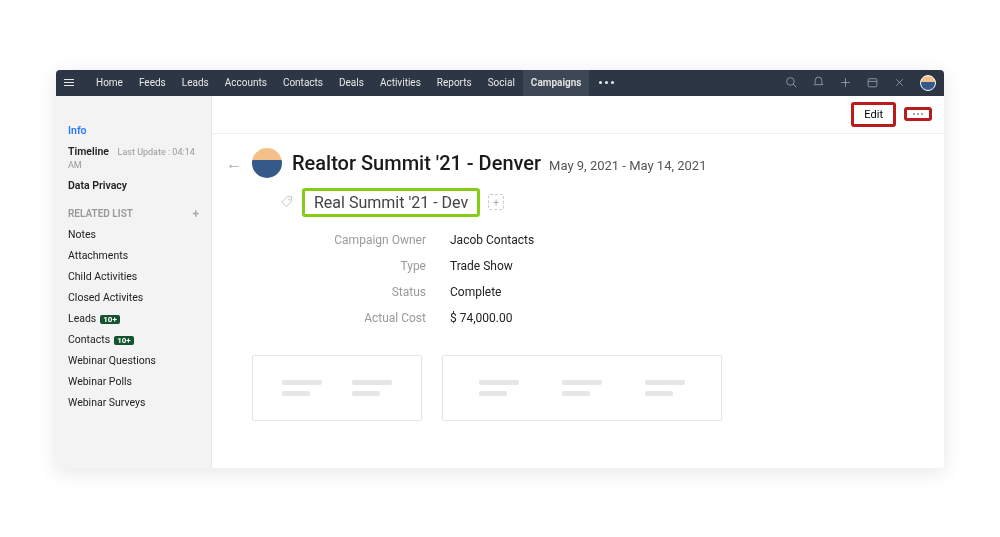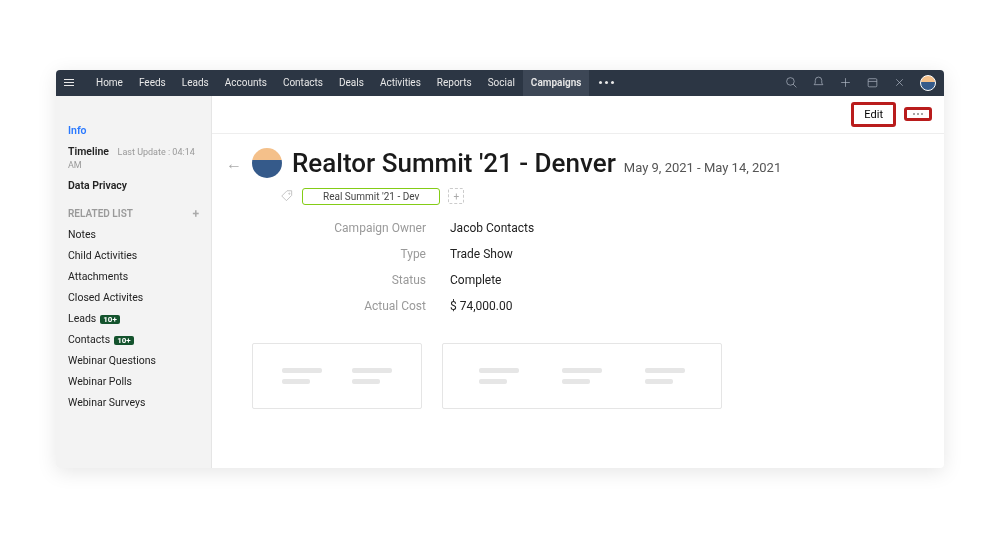--- a/index.html
+++ b/index.html
@@ -156,34 +156,34 @@
     color: #aaa;
     cursor: pointer;
     margin-top:2px;
   }
   .avatar {
     width: 30px; height: 30px; border-radius: 50%;
     background: linear-gradient(#f4c08a 40%, #355a8a 40%);
     flex-shrink: 0;
   }
   .title-line { display: flex; align-items: baseline; gap: 8px; flex-wrap: wrap; }
-  .page-title { font-size: 26px; font-weight: 500; color: #1a1a1a; }
+  .page-title { font-size: 20px; font-weight: 500; color: #1a1a1a; }
   .date-range { font-size: 13px; color: #555; }
   .tag-row {
     display: flex;
     align-items: center;
     gap: 8px;
     margin: 10px 0 16px 54px;
   }
   .tag-icon { color: #bbb; }
   .tag {
-    border: 1px solid #84cc16;
+    border: 3px solid #84cc16;
     border-radius: 3px;
-    padding: 2px 20px;
-    font-size: 10px;
+    padding: 2px 9px;
+    font-size: 16px;
     color: #444;
   }
   .add-tag {
     border: 1px dashed #ccc;
     width: 16px; height: 16px;
     display: flex; align-items: center; justify-content: center;
     font-size: 10px; color: #aaa;
     border-radius: 2px;
     cursor: pointer;
   }
@@ -279,22 +279,22 @@
         <span>Timeline</span>
         <span class="sub">Last Update : 04:14 AM</span>
       </div>
       <div class="sidebar-row bold">Data Privacy</div>
       <div class="sidebar-section">
         <span>RELATED LIST</span>
         <span class="sidebar-plus">+</span>
       </div>
       <div id="related-list">
           <div class="sidebar-row"><span>Notes</span></div>
+          <div class="sidebar-row"><span>Attachments</span></div>
           <div class="sidebar-row"><span>Child Activities</span></div>
-          <div class="sidebar-row"><span>Attachments</span></div>
           <div class="sidebar-row"><span>Closed Activites</span></div>
           <div class="sidebar-row"><span>Leads</span><span class="side-count">10+</span></div>
           <div class="sidebar-row"><span>Contacts</span><span class="side-count">10+</span></div>
           <div class="sidebar-row"><span>Webinar Questions</span></div>
           <div class="sidebar-row"><span>Webinar Polls</span></div>
           <div class="sidebar-row"><span>Webinar Surveys</span></div>
         </div>
     </div>
 
     <div class="main">

